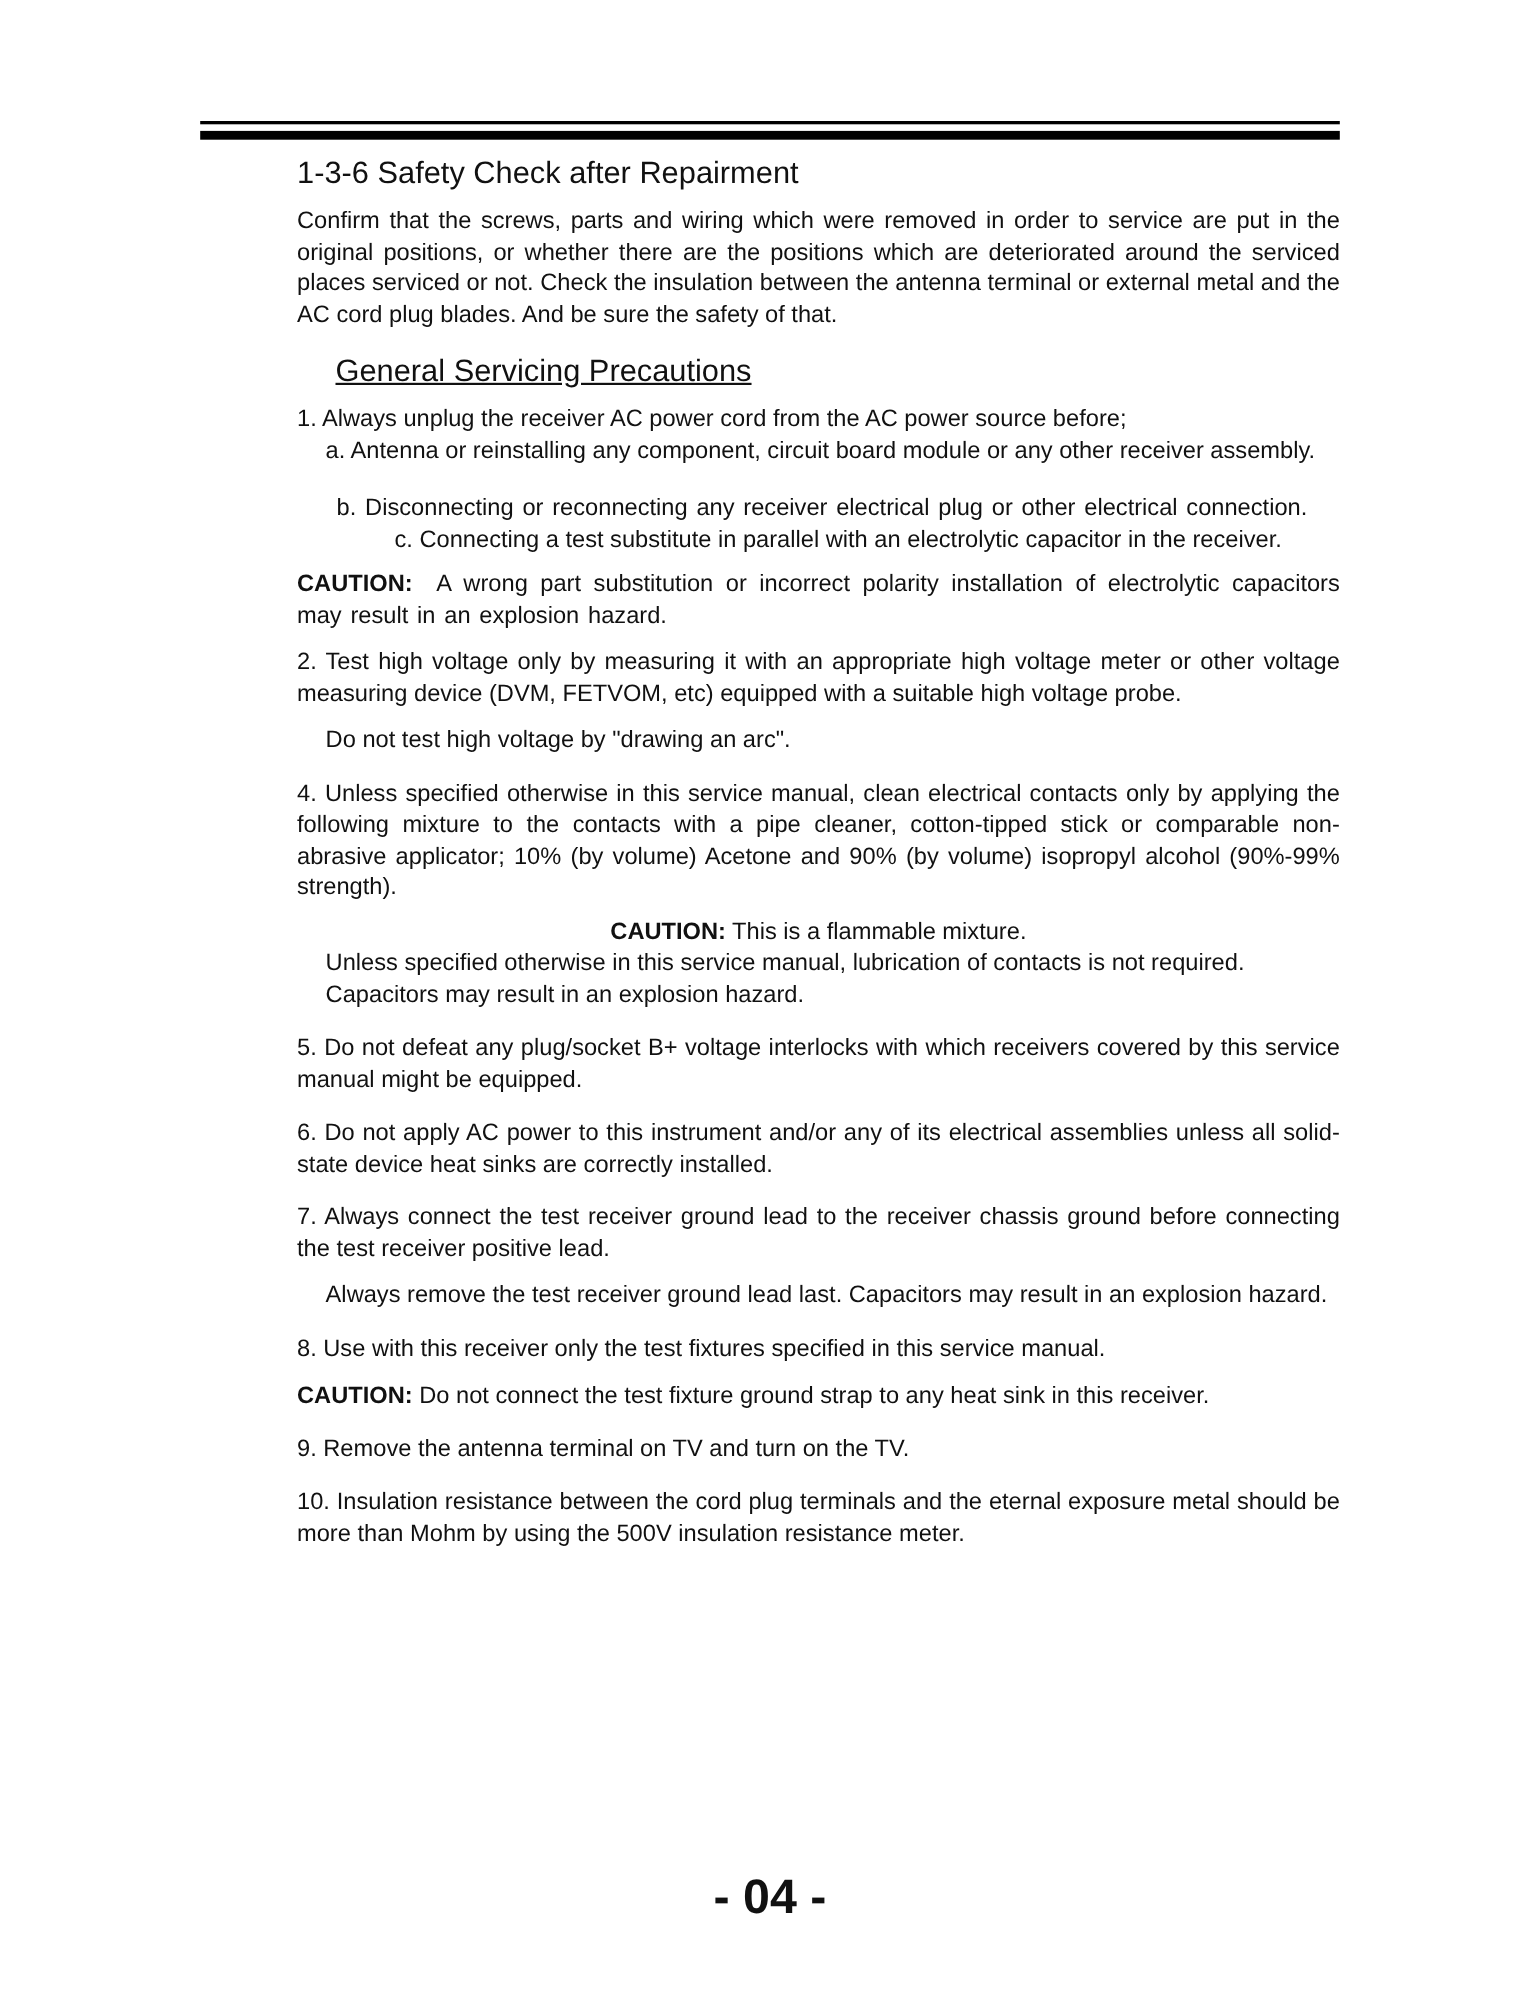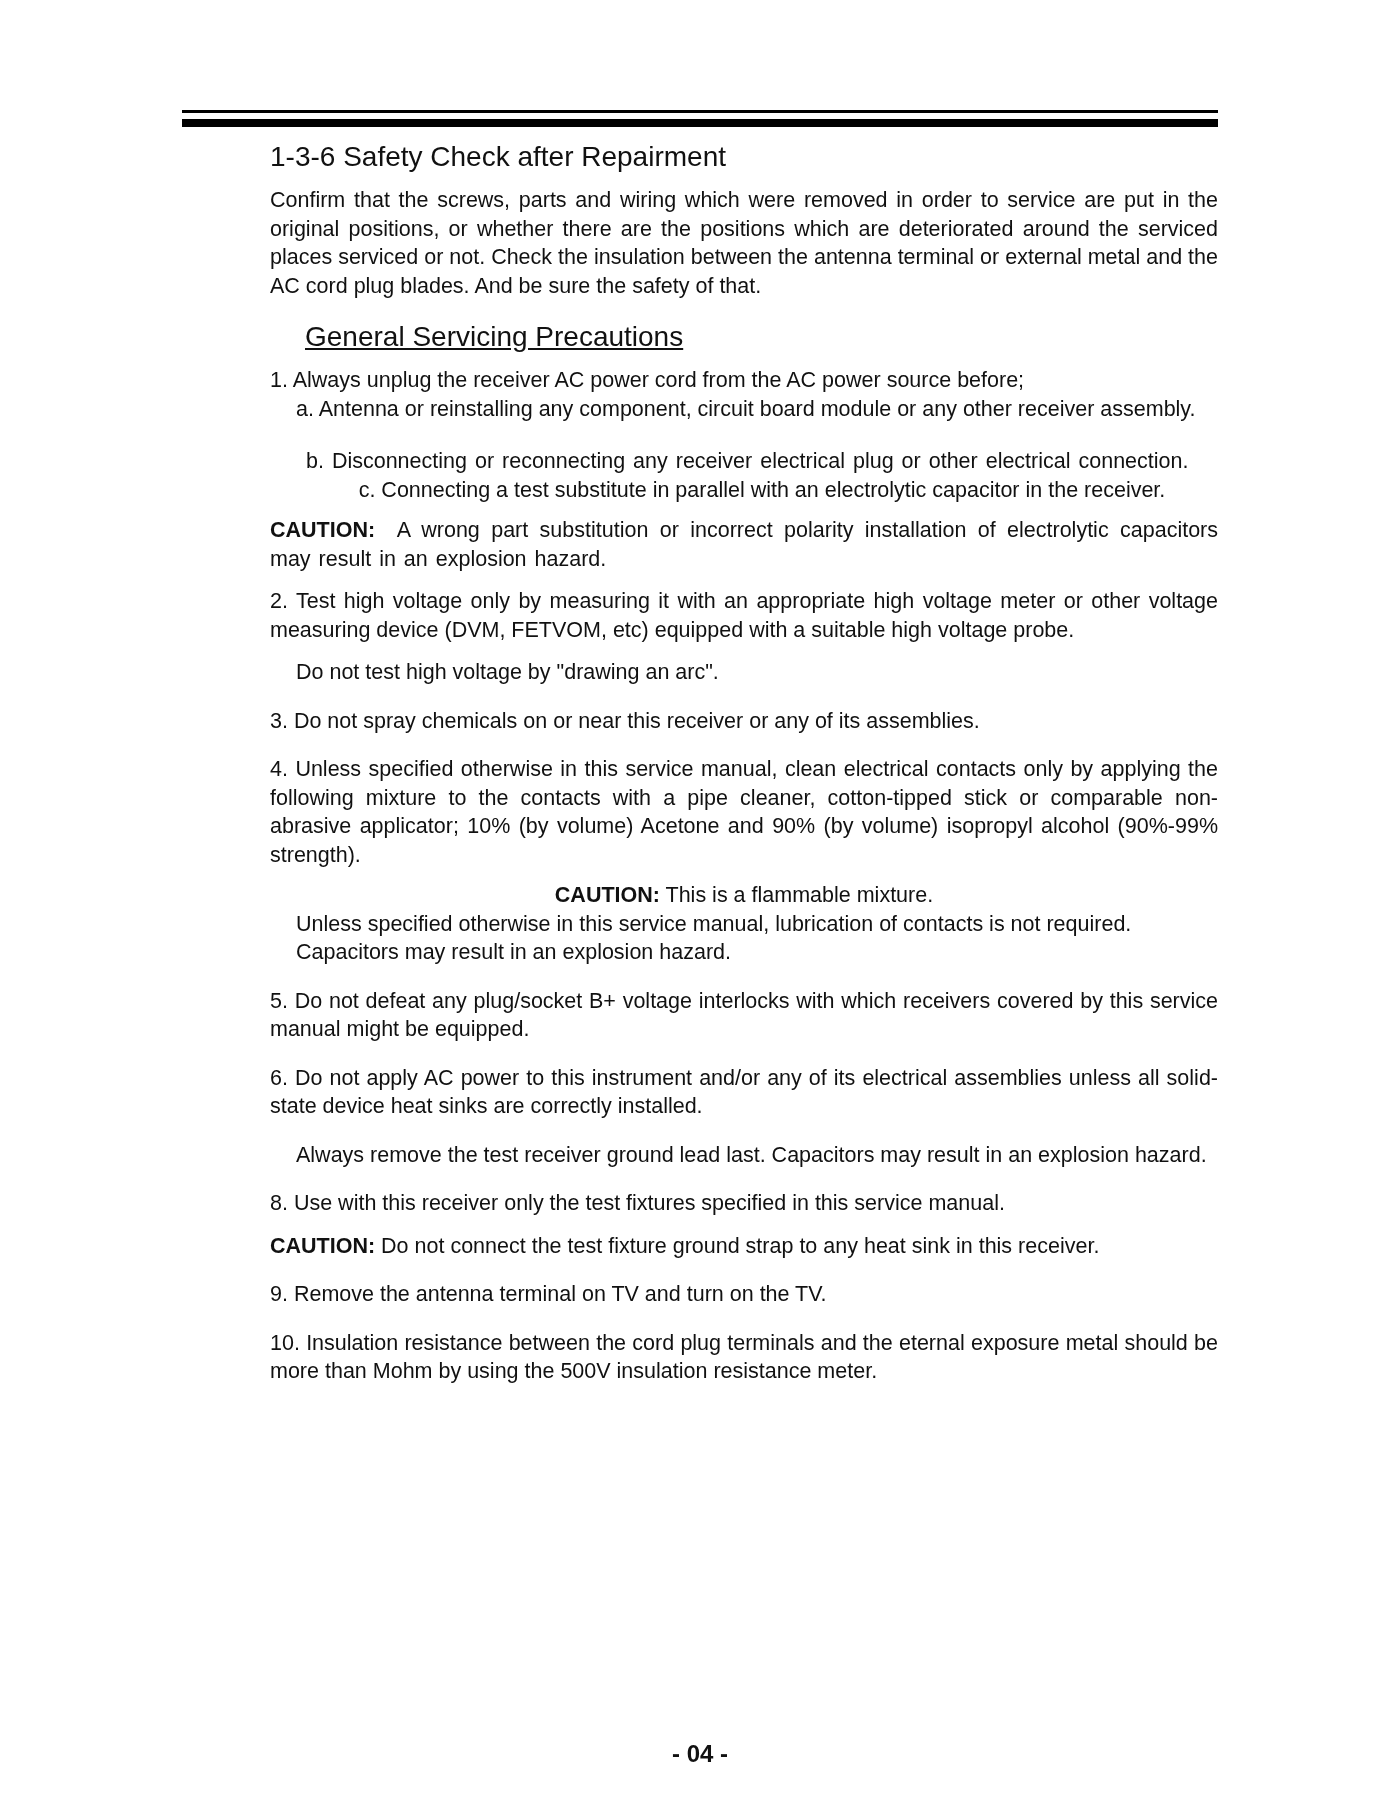--- a/index.html
+++ b/index.html
@@ -14,21 +14,21 @@
     .gap-s { margin-bottom: 12px; }
     .gap-m { margin-bottom: 14px; }
     .gap-l { margin-bottom: 20px; }
     .ind { text-indent: 26px; }
     .ind-b { text-indent: 36px; margin-top: 24px; }
     .ind-c { padding-left: 36px; text-align: center; }
     .hang { padding-left: 26px; text-align: left; }
     .bold { font-weight: bold; }
     .spaced { word-spacing: 2px; }
     .page-num { position: absolute; left: 0; width: 1400px; top: 1700px; text-align: center;
-                font-size: 24px; font-weight: bold; margin-top: 40px; }
+                font-size: 44px; font-weight: bold; }
   </style>
 </head>
 <body>
 
 <div class="rule-thin"></div>
 <div class="rule-thick"></div>
 
 <div class="content">
   <h1 class="h1">1-3-6 Safety Check after Repairment</h1>
   <p class="gap-l">Confirm that the screws, parts and wiring which were removed in order to service are put in the original positions, or whether there are the positions which are deteriorated around the serviced places serviced or not. Check the insulation between the antenna terminal or external metal and the AC cord plug blades. And be sure the safety of that.</p>
@@ -43,35 +43,35 @@
   </div>
 
   <p class="gap-m spaced">
     <span class="bold">CAUTION:</span>&nbsp;
     <span>A wrong part substitution or incorrect polarity installation of electrolytic capacitors may result in an explosion hazard.</span>
   </p>
 
   <p class="gap-m">2. Test high voltage only by measuring it with an appropriate high voltage meter or other voltage measuring device (DVM, FETVOM, etc) equipped with a suitable high voltage probe.</p>
   <p class="hang gap-l">Do not test high voltage by "drawing an arc".</p>
 
-  <p class="gap-l">3. Do not spray chemicals on or near this receiver or any of its assemblies.</p>
 
   <p class="gap-s">4. Unless specified otherwise in this service manual, clean electrical contacts only by applying the following mixture to the contacts with a pipe cleaner, cotton-tipped stick or comparable non-abrasive applicator; 10% (by volume) Acetone and 90% (by volume) isopropyl alcohol (90%-99% strength).</p>
 
   <div class="gap-l">
     <p style="text-align:center">
       <span class="bold">CAUTION:</span>
       <span>This is a flammable mixture.</span>
     </p>
     <p class="hang">Unless specified otherwise in this service manual, lubrication of contacts is not required.</p>
     <p class="hang">Capacitors may result in an explosion hazard.</p>
   </div>
 
   <p class="gap-l">5. Do not defeat any plug/socket B+ voltage interlocks with which receivers covered by this service manual might be equipped.</p>
   <p class="gap-l">6. Do not apply AC power to this instrument and/or any of its electrical assemblies unless all solid-state device heat sinks are correctly installed.</p>
+  <p class="gap-m">7. Always connect the test receiver ground lead to the receiver chassis ground before connecting the test receiver positive lead.</p>
   <p class="ind gap-l">Always remove the test receiver ground lead last. Capacitors may result in an explosion hazard.</p>
 
   <p class="gap-m" style="text-align:left">8. Use with this receiver only the test fixtures specified in this service manual.</p>
 
   <p class="gap-l" style="text-align:left">
     <span class="bold">CAUTION:</span>
     <span>Do not connect the test fixture ground strap to any heat sink in this receiver.</span>
   </p>
 
   <p class="gap-l" style="text-align:left">9. Remove the antenna terminal on TV and turn on the TV.</p>

